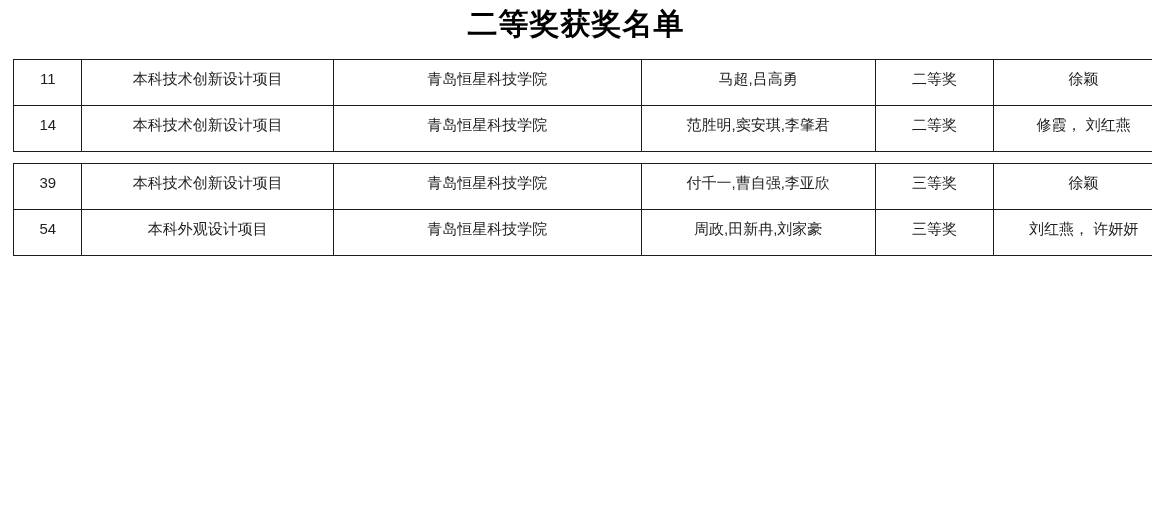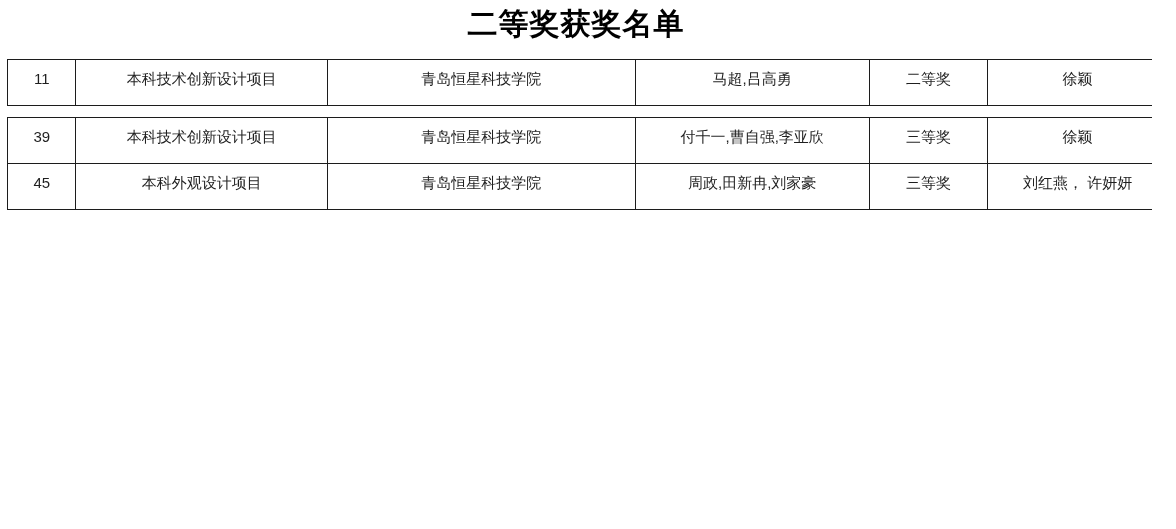--- a/index.html
+++ b/index.html
@@ -21,21 +21,21 @@
     font-weight: 700;
     color: #000000;
     letter-spacing: 1px;
   }
   .title-second { padding-top: 6px; }
   .title-third  { padding-top: 45px; }
   table.award-table {
     border-collapse: collapse;
     table-layout: fixed;
     width: 1161px;
-    margin-left: 7px;
+    margin-left: 13px;
   }
   .table-second { margin-top: 17px; }
   .table-third  { margin-top: 11px; }
   .award-table td {
     border: 1px solid #1c1c1c;
     vertical-align: top;
     text-align: center;
     font-size: 15px;
     line-height: 19px;
     padding: 9px 4px 0 4px;
@@ -69,20 +69,28 @@
     </colgroup>
     <tbody>
       <tr>
         <td>11</td>
         <td>本科技术创新设计项目</td>
         <td>青岛恒星科技学院</td>
         <td>马超,吕高勇</td>
         <td>二等奖</td>
         <td>徐颖</td>
       </tr>
+      <tr>
+        <td>14</td>
+        <td>本科技术创新设计项目</td>
+        <td>青岛恒星科技学院</td>
+        <td>范胜明,窦安琪,李肇君</td>
+        <td>二等奖</td>
+        <td>修霞， 刘红燕</td>
+      </tr>
     </tbody>
   </table>
 
 
   <table class="award-table table-third">
     <colgroup>
       <col class="c-index">
         <col class="c-project">
         <col class="c-school">
       <col class="c-members">
@@ -92,21 +100,21 @@
     <tbody>
       <tr>
         <td>39</td>
         <td>本科技术创新设计项目</td>
         <td>青岛恒星科技学院</td>
         <td>付千一,曹自强,李亚欣</td>
         <td>三等奖</td>
         <td>徐颖</td>
       </tr>
       <tr>
-        <td>45</td>
+        <td>54</td>
         <td>本科外观设计项目</td>
         <td>青岛恒星科技学院</td>
         <td>周政,田新冉,刘家豪</td>
         <td>三等奖</td>
         <td>刘红燕， 许妍妍</td>
       </tr>
     </tbody>
   </table>
 
 </div>

